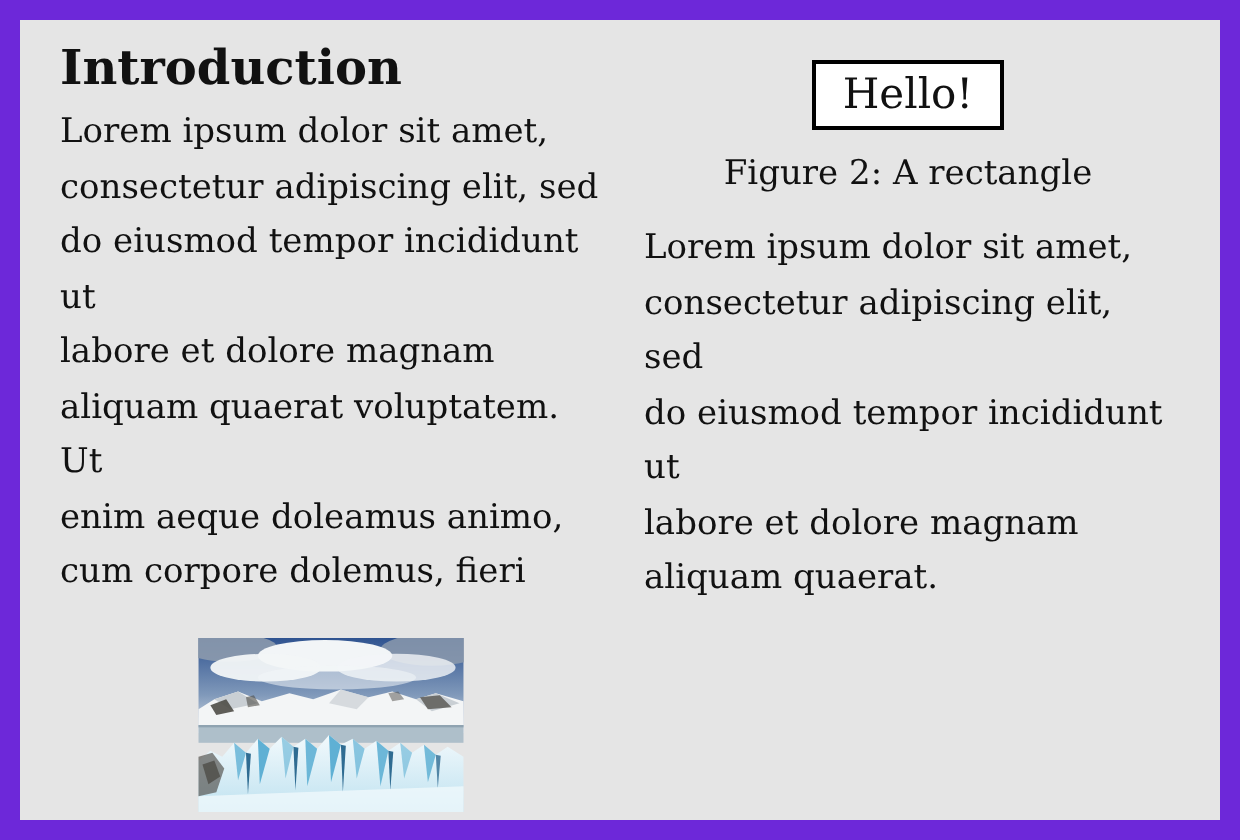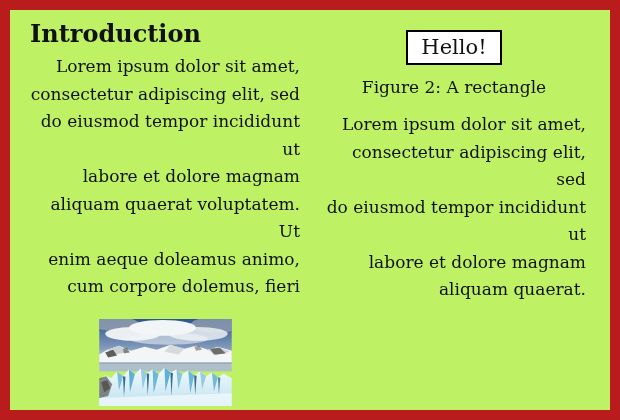--- a/index.html
+++ b/index.html
@@ -1,21 +1,21 @@
 <!DOCTYPE html>
 <html><head>
 <meta charset="utf-8">
 <style>
   * { box-sizing: border-box; }
   html, body { margin: 0; padding: 0; background: #ffffff; }
   .page {
     width: 620px;
     height: 420px;
-    border: 10px solid #b91c1c;
-    background: #bef264;
+    border: 10px solid #6d28d9;
+    background: #e5e5e5;
     font-family: "DejaVu Serif", "Liberation Serif", serif;
     color: #111111;
     overflow: hidden;
   }
   .columns {
     display: flex;
     padding: 0 0 0 20px;
   }
   .column-left { width: 270px; margin-right: 22px; }
   .column-right { width: 264px; }
@@ -23,21 +23,20 @@
     font-size: 24px;
     line-height: 30px;
     font-weight: bold;
     margin: 9px 0 4px 0;
   }
   .body-par {
     font-size: 17px;
     line-height: 27.5px;
     margin: 0;
     white-space: pre-line;
-    text-align: right;
   }
   figure { margin: 0; text-align: center; }
   .figure-1 { margin-top: 18px; }
   .figure-1 svg { display: block; margin: 0 auto; }
   figcaption {
     font-size: 17px;
     line-height: 27px;
     margin-top: 11px;
   }
   .figure-2 { margin-top: 20px; }

